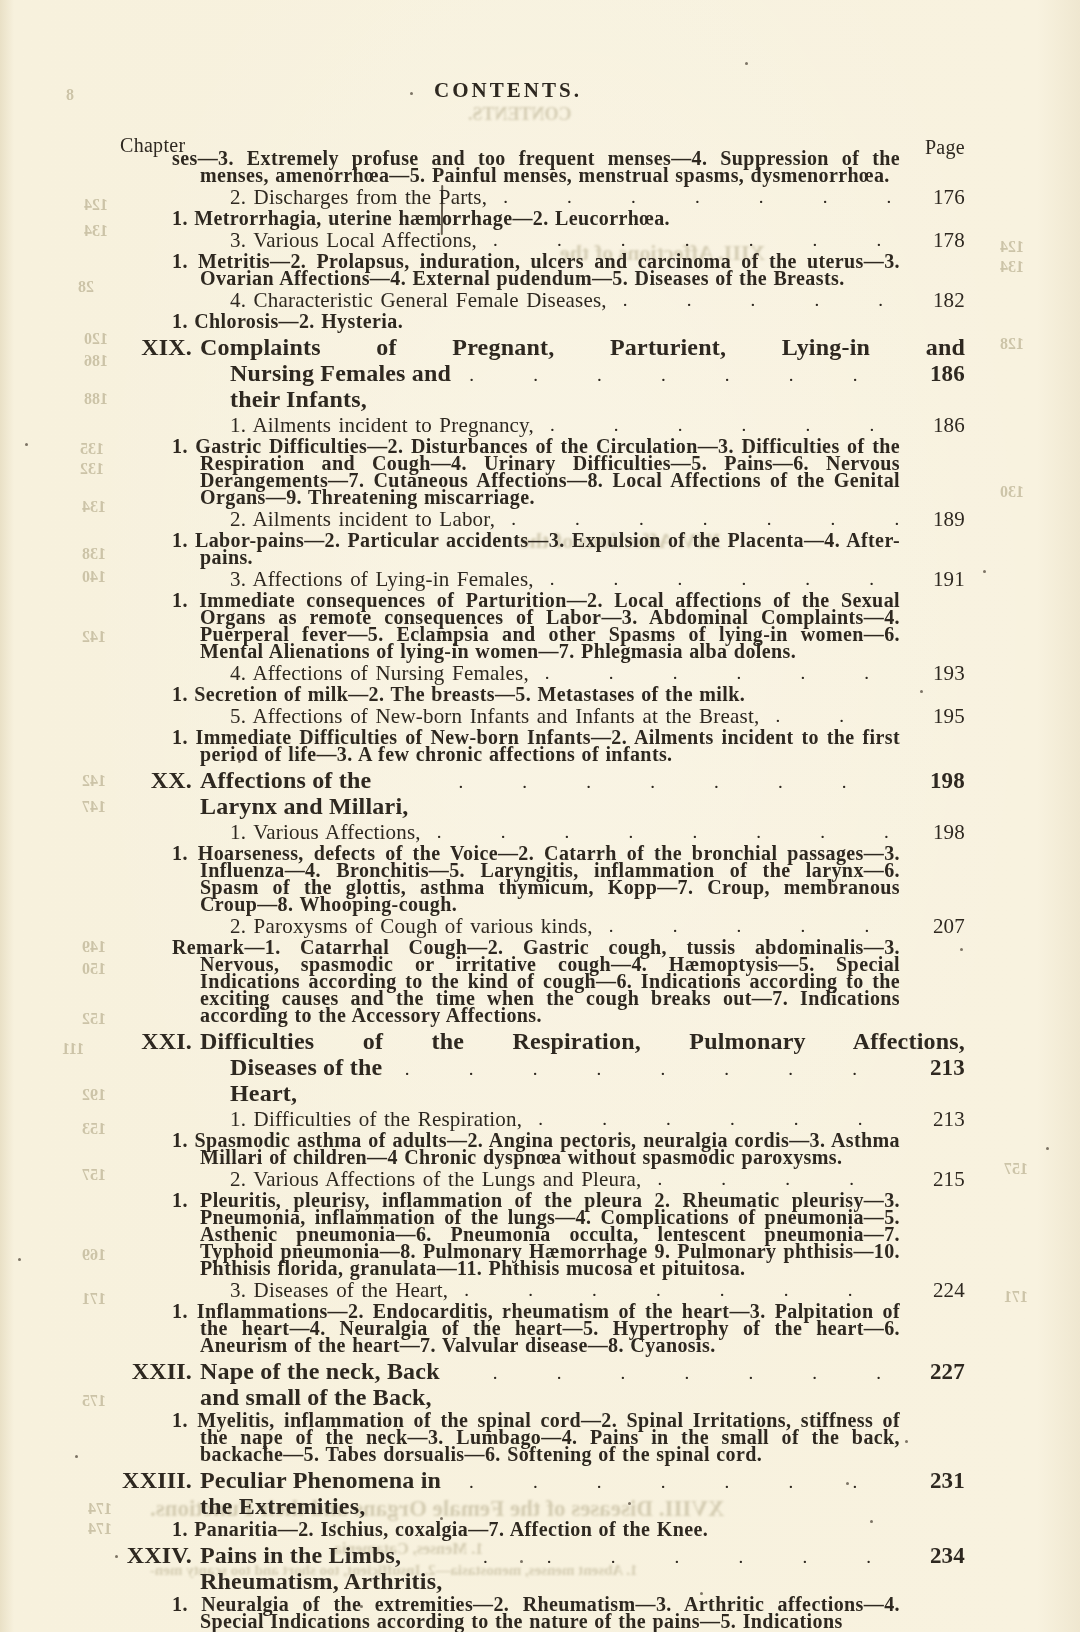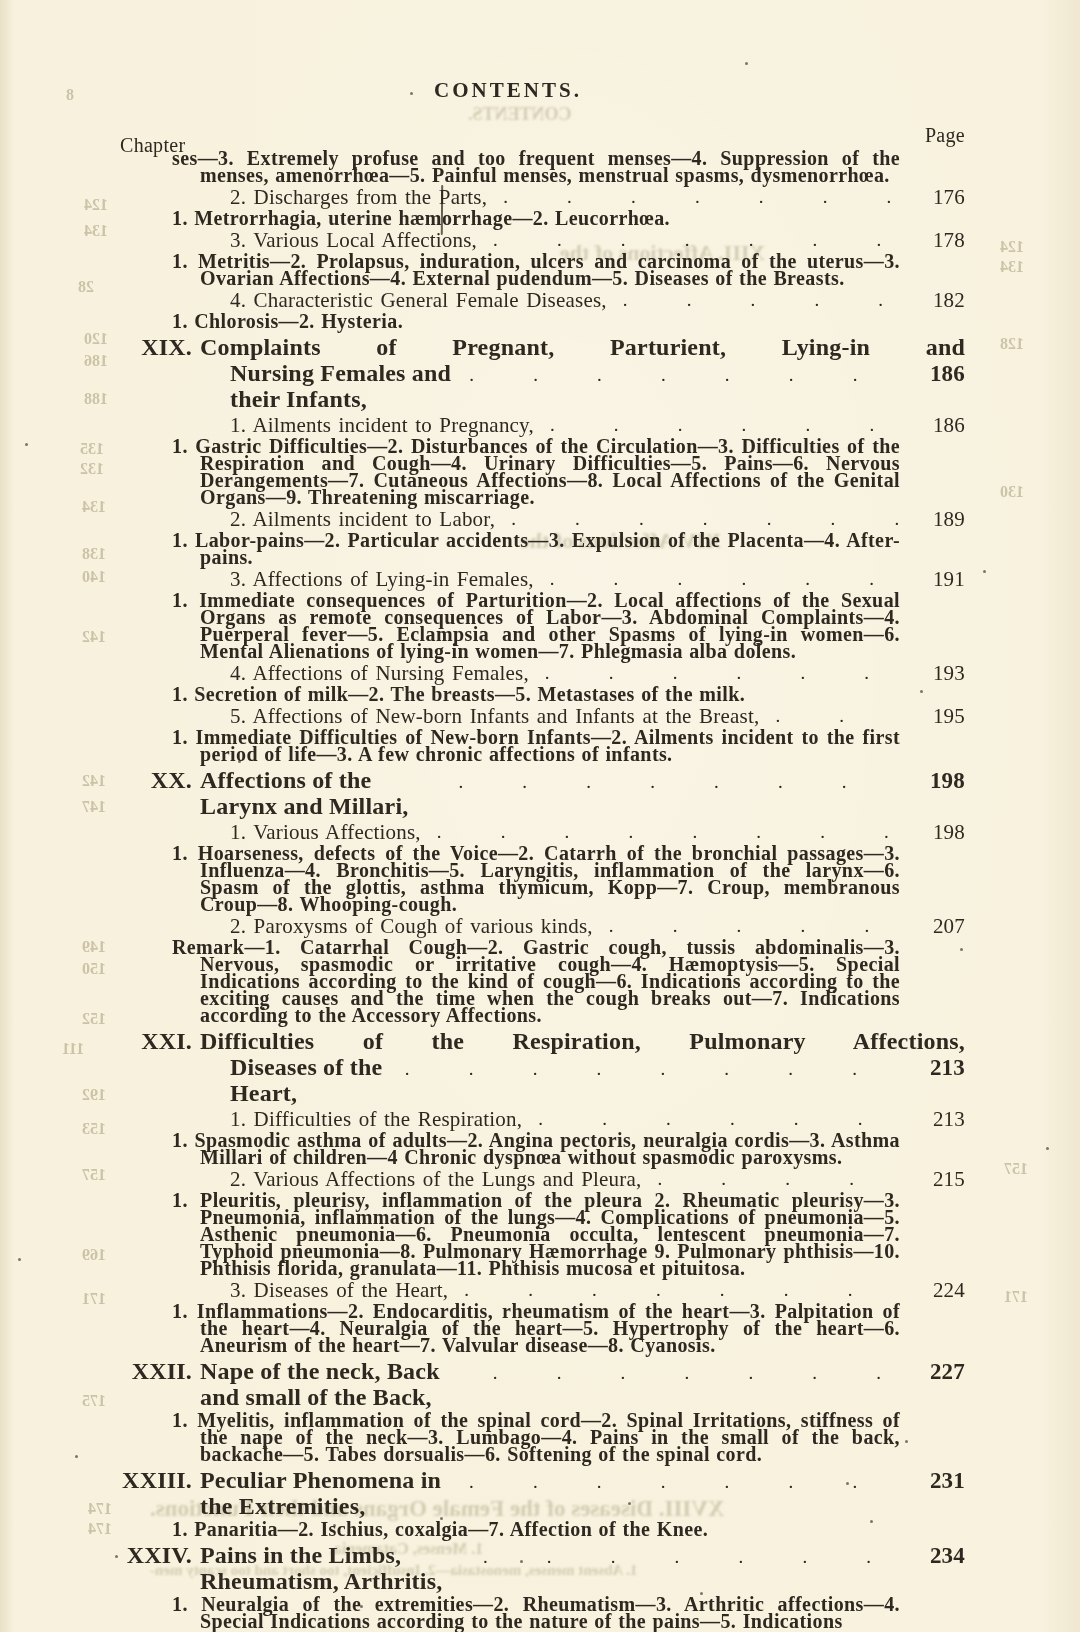--- a/index.html
+++ b/index.html
@@ -13,21 +13,21 @@
     color:#2e2820;
   }
   .page{position:absolute;inset:0;}
   
   .title{
     position:absolute;top:70px;left:100px;width:800px;margin:8px;
     text-align:center;font-size:21px;font-weight:bold;letter-spacing:3px;
   }
   .col-label{position:absolute;font-size:20px;font-weight:normal;letter-spacing:.3px;}
   .chapter-label{left:120px;top:134px;}
-  .page-label{right:115px;top:124px;margin-left:8px;}
+  .page-label{right:115px;top:136px;margin-left:8px;}
   
   .toc{position:absolute;top:148px;left:0;width:1080px;}
   .detail{
     margin:2px 0 2px 172px;width:700px;
     font-size:20px;line-height:17px;font-weight:bold;
     letter-spacing:.4px;word-spacing:1px;
     text-align:justify;
     padding-left:28px;text-indent:-28px;
   }
   .section{

